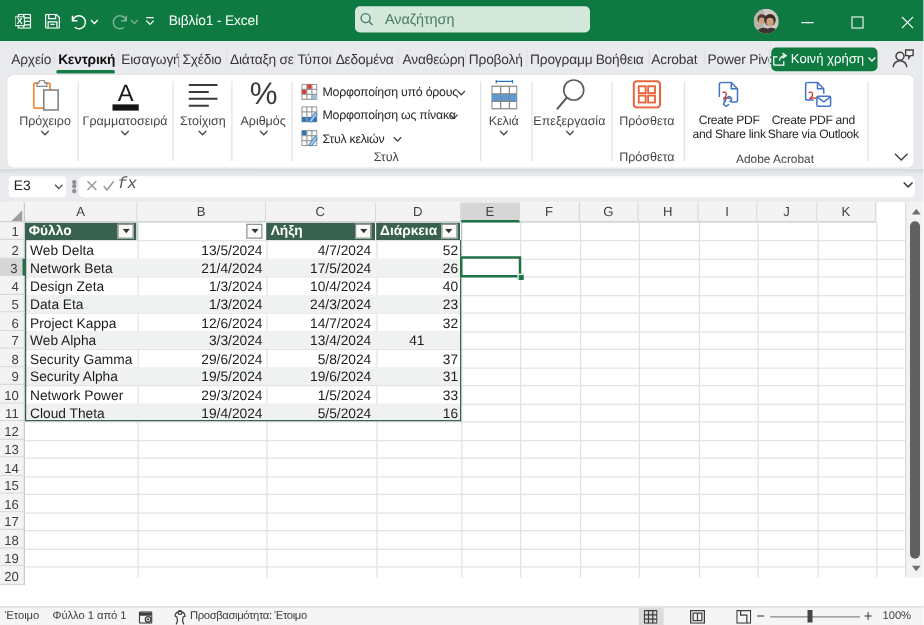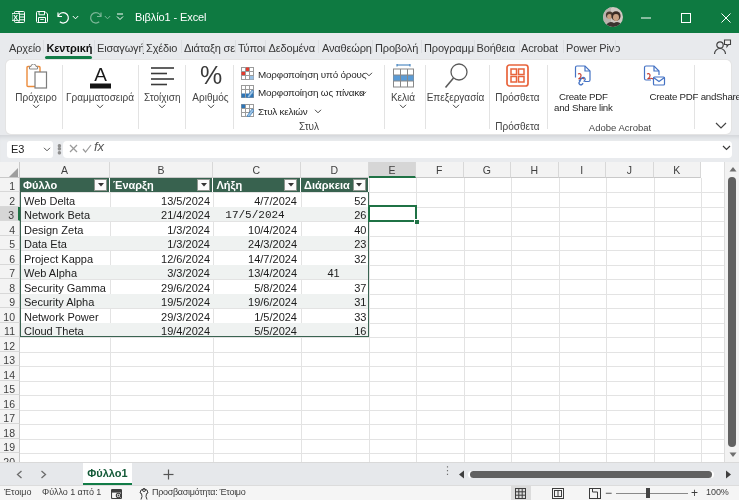--- a/index.html
+++ b/index.html
@@ -88,20 +88,27 @@
     </svg>
     <svg class="abs" style="left:104px;top:15px;opacity:.45" width="7" height="5" viewBox="0 0 7 5">
         <path d="M0.8 1 L3.5 3.8 L6.2 1" fill="none" stroke="#fff"></path>
       </svg>
 
     <svg class="abs" style="left:116px;top:13px" width="8" height="8" viewBox="0 0 8 8">
       <line x1="1" y1="1" x2="7" y2="1" stroke="#fff"></line>
       <path d="M1 3.5 L4 6.5 L7 3.5" fill="none" stroke="#fff"></path>
     </svg>
     <div class="abs ttxt" style="left:135px;top:10.5px;">Βιβλίο1 - Excel</div>
+    <div class="abs" id="searchbox">
+      <svg width="11" height="11" viewBox="0 0 11 11">
+          <circle cx="4.5" cy="4.5" r="3.6" fill="none" stroke="#4a7a61" stroke-width="1.1"></circle>
+          <line x1="7.2" y1="7.2" x2="10" y2="10" stroke="#4a7a61" stroke-width="1.1"></line>
+        </svg>
+      <span>Αναζήτηση</span>
+    </div>
 
     <svg class="abs" style="left:603px;top:7px" width="20" height="20" viewBox="0 0 20 20">
       <defs>
           <clipPath id="avc">
             <circle cx="10" cy="10" r="10"></circle>
           </clipPath>
         </defs>
       <g clip-path="url(#avc)">
         <rect width="20" height="20" fill="#cfc8c2"></rect>
         <rect x="0" y="0" width="8" height="20" fill="#b9b3ad"></rect>
@@ -144,20 +151,32 @@
       <div style="position:absolute;left:180.5px;top:7px;width:1px;height:13px;background:#dddfe2;"></div>
       <div style="position:absolute;left:235px;top:7px;width:1px;height:13px;background:#dddfe2;"></div>
       <div style="position:absolute;left:265.4px;top:7px;width:1px;height:13px;background:#dddfe2;"></div>
       <div style="position:absolute;left:318px;top:7px;width:1px;height:13px;background:#dddfe2;"></div>
       <div style="position:absolute;left:372px;top:7px;width:1px;height:13px;background:#dddfe2;"></div>
       <div style="position:absolute;left:420.6px;top:7px;width:1px;height:13px;background:#dddfe2;"></div>
       <div style="position:absolute;left:474px;top:7px;width:1px;height:13px;background:#dddfe2;"></div>
       <div style="position:absolute;left:518.5px;top:7px;width:1px;height:13px;background:#dddfe2;"></div>
       <div style="position:absolute;left:563px;top:7px;width:1px;height:13px;background:#dddfe2;"></div>
       <div style="position:absolute;left:614.5px;top:7px;width:1px;height:13px;background:#dddfe2;"></div>
+    <div class="abs" id="sharebtn">
+      <svg width="12" height="11" viewBox="0 0 12 11">
+          <path d="M1 10 v-6.5 h3" fill="none" stroke="#fff"></path>
+          <path d="M1 10 h8 v-3" fill="none" stroke="#fff"></path>
+          <path d="M5.5 6.5 a5 5 0 0 1 5-4" fill="none" stroke="#fff"></path>
+          <path d="M8 0.5 L11 2.5 L8 4.5" fill="none" stroke="#fff"></path>
+        </svg>
+      <span>Κοινή χρήση</span>
+      <svg width="7" height="5" viewBox="0 0 7 5">
+          <path d="M0.8 1 L3.5 3.8 L6.2 1" fill="none" stroke="#fff"></path>
+        </svg>
+    </div>
     <svg class="abs" style="left:713px;top:6px" width="19" height="15" viewBox="0 0 19 15">
       <circle cx="7" cy="6" r="3.2" fill="none" stroke="#404040" stroke-width="1.2"></circle>
       <path d="M1.5 15 a5.5 5.5 0 0 1 11 0" fill="none" stroke="#404040" stroke-width="1.2"></path>
       <path d="M11.5 1 h6 v4.5 h-2 l-1.5 2 v-2 h-2.5 z" fill="#efefef" stroke="#404040" stroke-width="1.1"></path>
     </svg>
   </div>
   <div class="abs" id="tabuline"></div>
   <div class="abs" id="ribbonbg"></div>
   <div class="abs" id="ribbonpanel">
     <div class="gsep" style="left:56px"></div>
@@ -294,21 +313,21 @@
         <span>and Share link</span>
       </div>
     <svg class="abs" style="left:637px;top:5px" width="23" height="21" viewBox="0 0 23 21">
       <path d="M3 1 h8 l5 5 v4" fill="none" stroke="#4472c4" stroke-width="1.2"></path>
       <path d="M3 1 a1.5 1.5 0 0 0 -1.5 1.5 v11 a1.5 1.5 0 0 0 1.5 1.5 h5" fill="none" stroke="#4472c4" stroke-width="1.2"></path>
       <path d="M11 1 v5 h5" fill="none" stroke="#4472c4" stroke-width="1.2"></path>
       <path d="M4 9 q2.5 -1 3 1 q0.5 2 -2.5 4 q4 -1.5 5.5 0" fill="none" stroke="#c43b2e" stroke-width="1.1"></path>
       <rect x="10.5" y="12" width="11" height="8" rx="1" fill="#fff" stroke="#4472c4" stroke-width="1.2"></rect>
       <path d="M10.5 12.5 l5.5 4 l5.5 -4" fill="none" stroke="#4472c4" stroke-width="1.2"></path>
     </svg>
-    <div class="abs" style="left:643.6px;top:31px;width:2px;text-align:center;font-size:9.7px;letter-spacing:-0.25px;color:#262626;white-space:nowrap;display:flex;flex-direction:row;align-items:center;line-height:11.5px">
+    <div class="abs" style="left:643.6px;top:31px;width:2px;text-align:center;font-size:9.7px;letter-spacing:-0.25px;color:#262626;white-space:nowrap;display:flex;flex-direction:column;align-items:center;line-height:11.5px">
         <span>Create PDF and</span>
         <span>Share via Outlook</span>
       </div>
     <div class="glabel" style="left:614px;top:62px;font-size:9.5px;">Adobe Acrobat</div>
     <svg class="abs" style="left:709px;top:62px" width="12" height="7" viewBox="0 0 12 7">
         <path d="M1 1 L6 6 L11 1" fill="none" stroke="#444" stroke-width="1.2"></path>
       </svg>
   </div>
   <div class="abs" id="fbar">
     <div class="abs" id="namebox">
@@ -319,21 +338,21 @@
     </div>
     <div class="abs" id="fxfield"></div>
     <div class="abs" style="left:57px;top:9px;width:3px;height:12px;color:#8f8f8f;font-size:8px;letter-spacing:0;line-height:3.6px;">●<br>●<br>●</div>
     <svg class="abs" style="left:69px;top:9px" width="9" height="9" viewBox="0 0 9 9">
         <line x1="1" y1="1" x2="8" y2="8" stroke="#9a9a9a" stroke-width="1.2"></line>
         <line x1="8" y1="1" x2="1" y2="8" stroke="#9a9a9a" stroke-width="1.2"></line>
       </svg>
     <svg class="abs" style="left:82px;top:9px" width="10" height="9" viewBox="0 0 10 9">
         <path d="M1 5 L3.5 8 L9 1" fill="none" stroke="#9a9a9a" stroke-width="1.2"></path>
       </svg>
-    <span class="abs" style="left:94px;top:4px;font-size:13px;font-style:italic;color:#555;font-family:Liberation Sans, sans-serif;">fx</span>
+    <span class="abs" style="left:94px;top:4px;font-size:13px;font-style:italic;color:#555;font-family:Liberation Mono, monospace;">fx</span>
     <svg class="abs" style="left:722px;top:10px" width="9" height="6" viewBox="0 0 9 6">
         <path d="M1 1 L4.5 4.5 L8 1" fill="none" stroke="#3a3a3a" stroke-width="1.2"></path>
       </svg>
   </div>
   <div class="abs" id="sheet">
     <div class="gv" style="left:110px;top:16px;height:284px"></div>
     <div class="gv" style="left:213px;top:16px;height:284px"></div>
     <div class="gv" style="left:300.5px;top:16px;height:284px"></div>
     <div class="gv" style="left:369px;top:16px;height:284px"></div>
     <div class="gv" style="left:416px;top:16px;height:284px"></div>
@@ -362,21 +381,20 @@
     <div class="gh" style="left:20px;top:262.5px;width:703.5px"></div>
     <div class="gh" style="left:20px;top:277.0px;width:703.5px"></div>
     <div class="gh" style="left:20px;top:291.5px;width:703.5px"></div>
     <div class="abs" style="left:20px;top:45.0px;width:349px;height:14.5px;background:#eff2f1;"></div>
     <div class="abs" style="left:20px;top:74.0px;width:349px;height:14.5px;background:#eff2f1;"></div>
     <div class="abs" style="left:20px;top:103.0px;width:349px;height:14.5px;background:#eff2f1;"></div>
     <div class="abs" style="left:20px;top:132.0px;width:349px;height:14.5px;background:#eff2f1;"></div>
     <div class="abs" style="left:20px;top:161.0px;width:349px;height:14.5px;background:#eff2f1;"></div>
     <div class="abs" style="left:20px;top:16px;width:349px;height:159.5px;border:1px solid #3a6351;border-top:none;box-sizing:border-box;"></div>
     <div class="thdr" style="left:20px;top:16px;width:90px;height:14.5px;line-height:14.5px;padding-left:3px;border-right:1px solid #fff;">Φύλλο</div>
-    <div class="thdr" style="left:110px;top:16px;width:103px;height:14.5px;line-height:14.5px;padding-left:3px;border-right:1px solid #fff;">Έναρξη</div>
     <div class="thdr" style="left:213px;top:16px;width:87.5px;height:14.5px;line-height:14.5px;padding-left:3.5px;border-right:1px solid #fff;">Λήξη</div>
     <div class="thdr" style="left:300.5px;top:16px;width:68.5px;height:14.5px;line-height:14.5px;padding-left:3.5px;border-right:1px solid #fff;">Διάρκεια</div>
     <div class="fbtn" style="left:94px;top:17.5px;">
         <svg width="6" height="3.5" viewBox="0 0 6 3.5">
           <path d="M0 0 h6 l-3 3.5 z" fill="#333"></path>
         </svg>
       </div>
     <div class="fbtn" style="left:197px;top:17.5px;">
         <svg width="6" height="3.5" viewBox="0 0 6 3.5">
           <path d="M0 0 h6 l-3 3.5 z" fill="#333"></path>
@@ -391,21 +409,21 @@
         <svg width="6" height="3.5" viewBox="0 0 6 3.5">
           <path d="M0 0 h6 l-3 3.5 z" fill="#333"></path>
         </svg>
       </div>
     <div class="tcell" style="left:24px;top:30.5px;width:82px;height:14.5px;line-height:14.5px;">Web Delta</div>
     <div class="tcell" style="left:110px;top:30.5px;width:100px;height:14.5px;line-height:14.5px;text-align:right;">13/5/2024</div>
     <div class="tcell" style="left:213px;top:30.5px;width:84px;height:14.5px;line-height:14.5px;text-align:right;">4/7/2024</div>
     <div class="tcell" style="left:300.5px;top:30.5px;width:66px;height:14.5px;line-height:14.5px;text-align:right;">52</div>
     <div class="tcell" style="left:24px;top:45.0px;width:82px;height:14.5px;line-height:14.5px;">Network Beta</div>
     <div class="tcell" style="left:110px;top:45.0px;width:100px;height:14.5px;line-height:14.5px;text-align:right;">21/4/2024</div>
-    <div class="tcell" style="left:213px;top:45.0px;width:84px;height:14.5px;line-height:14.5px;text-align:center;font-family:Liberation Mono, monospace;">17/5/2024</div>
+    <div class="tcell" style="left:213px;top:45.0px;width:84px;height:14.5px;line-height:14.5px;text-align:right;">17/5/2024</div>
     <div class="tcell" style="left:300.5px;top:45.0px;width:66px;height:14.5px;line-height:14.5px;text-align:right;">26</div>
     <div class="tcell" style="left:24px;top:59.5px;width:82px;height:14.5px;line-height:14.5px;">Design Zeta</div>
     <div class="tcell" style="left:110px;top:59.5px;width:100px;height:14.5px;line-height:14.5px;text-align:right;">1/3/2024</div>
     <div class="tcell" style="left:213px;top:59.5px;width:84px;height:14.5px;line-height:14.5px;text-align:right;">10/4/2024</div>
     <div class="tcell" style="left:300.5px;top:59.5px;width:66px;height:14.5px;line-height:14.5px;text-align:right;">40</div>
     <div class="tcell" style="left:24px;top:74.0px;width:82px;height:14.5px;line-height:14.5px;">Data Eta</div>
     <div class="tcell" style="left:110px;top:74.0px;width:100px;height:14.5px;line-height:14.5px;text-align:right;">1/3/2024</div>
     <div class="tcell" style="left:213px;top:74.0px;width:84px;height:14.5px;line-height:14.5px;text-align:right;">24/3/2024</div>
     <div class="tcell" style="left:300.5px;top:74.0px;width:66px;height:14.5px;line-height:14.5px;text-align:right;">23</div>
     <div class="tcell" style="left:24px;top:88.5px;width:82px;height:14.5px;line-height:14.5px;">Project Kappa</div>
@@ -472,42 +490,20 @@
   </div>
   <div class="abs" id="vscroll">
     <svg class="abs" style="left:4px;top:4px" width="8" height="6" viewBox="0 0 8 6">
         <path d="M0.5 5.5 L4 1 L7.5 5.5 z" fill="#6f6f6f"></path>
       </svg>
     <div class="abs" style="left:3.5px;top:15px;width:8px;height:270px;background:#616161;border-radius:4px;"></div>
     <svg class="abs" style="left:4px;top:290px" width="8" height="6" viewBox="0 0 8 6">
         <path d="M0.5 0.5 L4 5 L7.5 0.5 z" fill="#6f6f6f"></path>
       </svg>
   </div>
-  <div class="abs" id="tabbar">
-    <svg class="abs" style="left:16px;top:7px" width="7" height="9" viewBox="0 0 7 9">
-        <path d="M5.5 1 L1.5 4.5 L5.5 8" fill="none" stroke="#6b6b6b" stroke-width="1.3"></path>
-      </svg>
-    <svg class="abs" style="left:40px;top:7px" width="7" height="9" viewBox="0 0 7 9">
-        <path d="M1.5 1 L5.5 4.5 L1.5 8" fill="none" stroke="#6b6b6b" stroke-width="1.3"></path>
-      </svg>
-    <div class="abs" id="stab">Φύλλο1</div>
-    <svg class="abs" style="left:163px;top:6px" width="11" height="11" viewBox="0 0 11 11">
-        <line x1="5.5" y1="0.5" x2="5.5" y2="10.5" stroke="#555" stroke-width="1.2"></line>
-        <line x1="0.5" y1="5.5" x2="10.5" y2="5.5" stroke="#555" stroke-width="1.2"></line>
-      </svg>
-    <div class="abs" style="left:442px;top:5px;width:4px;font-size:11px;line-height:4.5px;color:#6f6f6f;">⋮</div>
-    <svg class="abs" style="left:458px;top:7px" width="7" height="9" viewBox="0 0 7 9">
-        <path d="M6 0.5 L1 4.5 L6 8.5 z" fill="#3f3f3f"></path>
-      </svg>
-    <div class="abs" style="left:468px;top:8px;width:246px;height:7px;background:#fff;border-radius:4px;"></div>
-    <div class="abs" style="left:470px;top:8.5px;width:242px;height:6.5px;background:#616161;border-radius:4px;"></div>
-    <svg class="abs" style="left:725px;top:7px" width="7" height="9" viewBox="0 0 7 9">
-        <path d="M1 0.5 L6 4.5 L1 8.5 z" fill="#3f3f3f"></path>
-      </svg>
-  </div>
   <div class="abs" id="statusbar">
     <div class="stxt" style="left:4px">Έτοιμο</div>
     <div class="stxt" style="left:42px">Φύλλο 1 από 1</div>
     <svg class="abs" style="left:111px;top:3px" width="11" height="10" viewBox="0 0 11 10">
         <rect x="0.5" y="0.5" width="10" height="9" rx="1" fill="none" stroke="#3d3d3d" stroke-width="1.1"></rect>
         <rect x="1" y="1" width="9" height="2.6" fill="#3d3d3d"></rect>
         <circle cx="7.5" cy="6.5" r="2.2" fill="none" stroke="#3d3d3d" stroke-width="1.1"></circle>
         <circle cx="7.5" cy="6.5" r="0.9" fill="#3d3d3d"></circle>
       </svg>
     <svg class="abs" style="left:139px;top:2px" width="10" height="12" viewBox="0 0 10 12">

